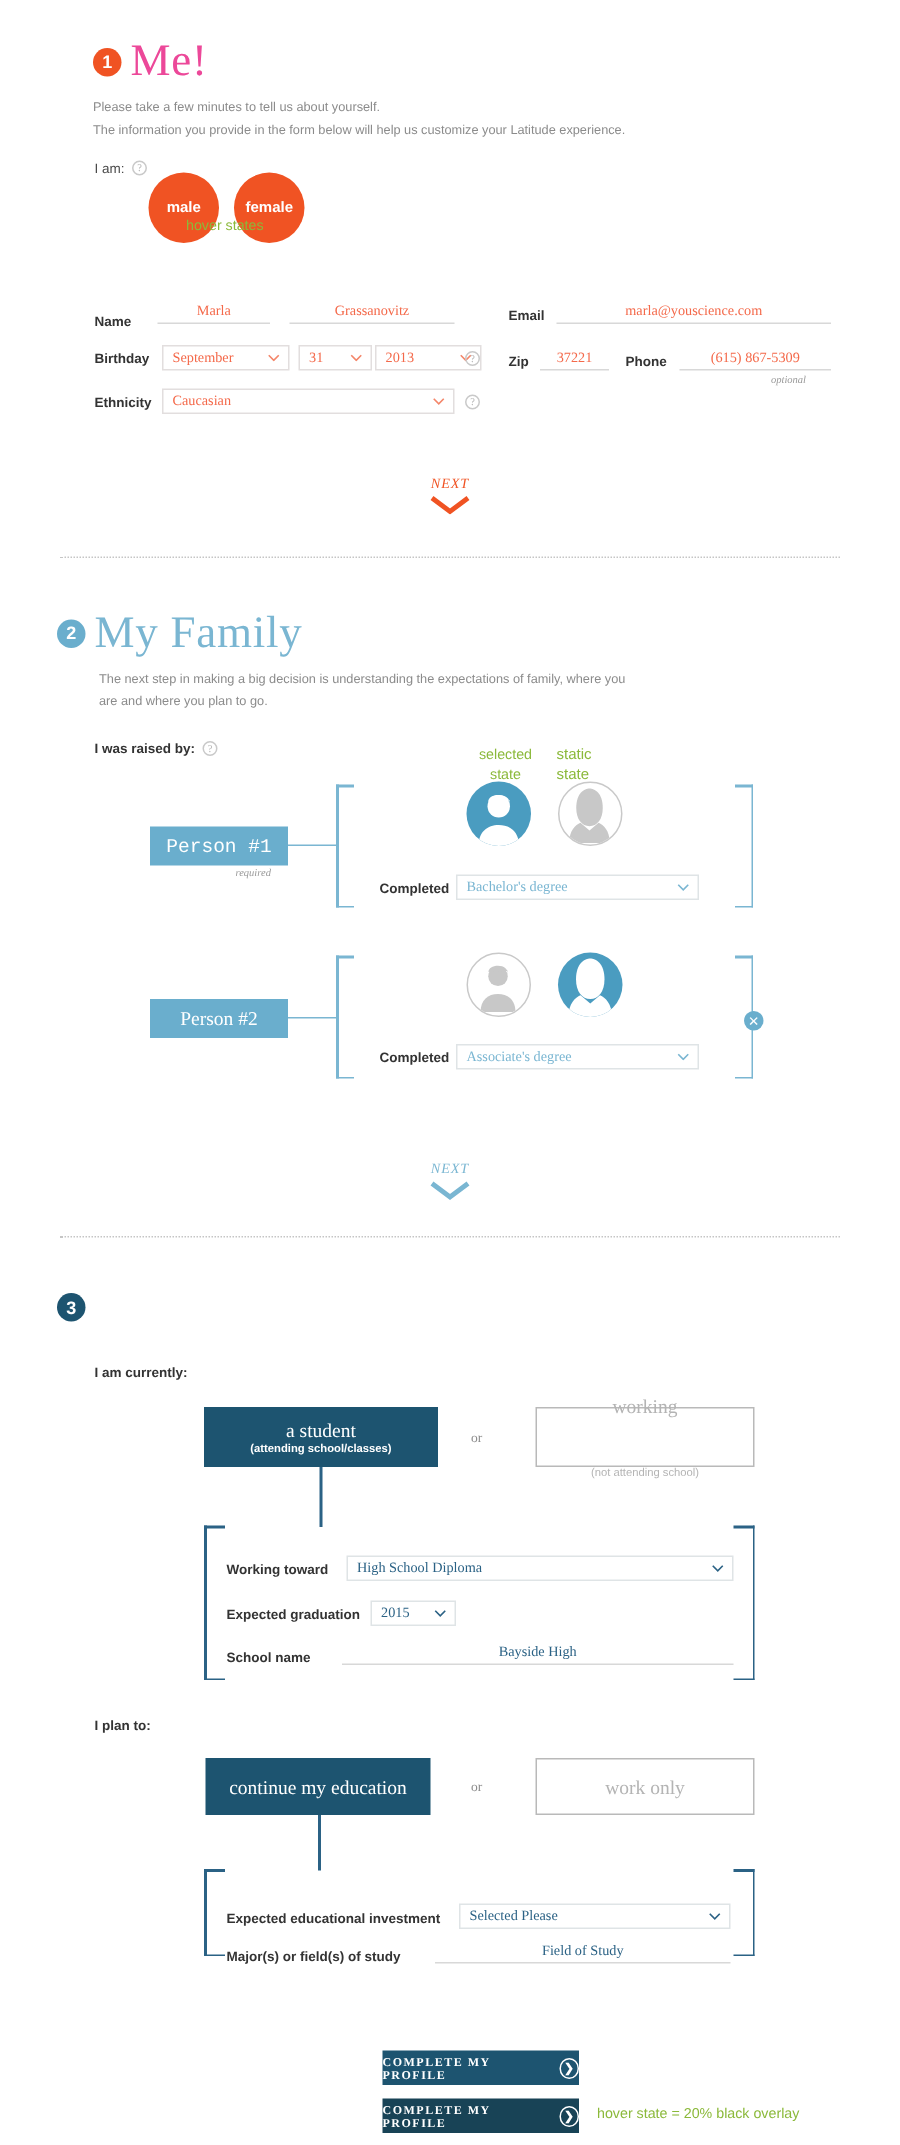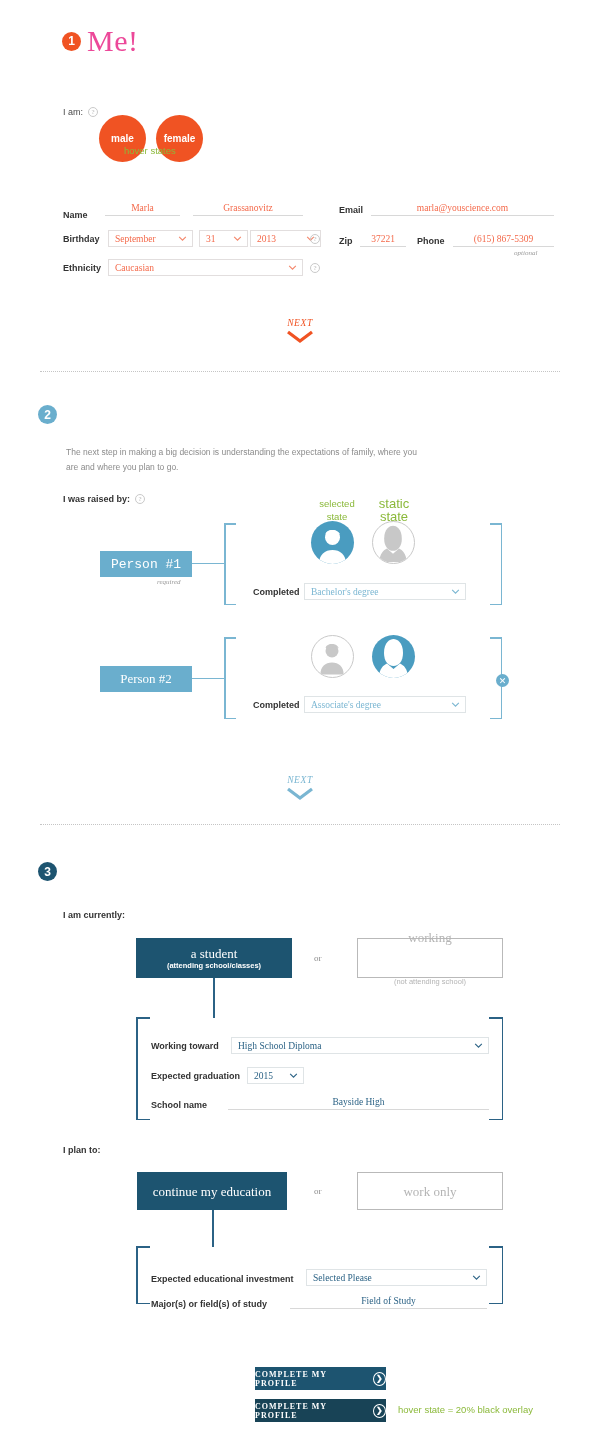--- a/index.html
+++ b/index.html
@@ -167,20 +167,24 @@
 </head>
 <body>
 
 <div class="page">
 
   <div class="sec-head abs" style="left:62px;top:24px;">
     <span class="badge orange">1</span>
     <span class="sec-title t-orange">Me!</span>
   </div>
 
+  <div class="abs" style="left:62px;top:64px;width:500px;">
+    <div class="lead">Please take a few minutes to tell us about yourself.</div>
+    <div class="lead">The information you provide in the form below will help us customize your Latitude experience.</div>
+  </div>
 
   <div class="abs" style="left:63px;top:107px;display:flex;align-items:center;gap:5px;">
     <span class="label">I am:</span>
     <span class="help">?</span>
   </div>
 
   <div class="circle-btn abs" style="left:99px;top:115px;align-items:center;">
     <span>male</span>
   </div>
   <div class="circle-btn abs" style="left:156px;top:115px;">
@@ -237,34 +241,35 @@
     <div class="next o">NEXT</div>
     <svg class="chev o" viewBox="0 0 30 14">
         <path d="M3 3 L15 12 L27 3"></path>
       </svg>
   </div>
 
   <div class="divider abs" style="left:40px;top:371px;width:520px;"></div>
 
   <div class="sec-head abs" style="left:38px;top:405px;">
     <span class="badge blue">2</span>
+    <span class="sec-title t-blue">My Family</span>
   </div>
 
   <div class="abs" style="left:66px;top:445px;width:470px;">
     <div class="lead">The next step in making a big decision is understanding the expectations of family, where you</div>
     <div class="lead">are and where you plan to go.</div>
   </div>
 
   <div class="abs" style="left:63px;top:494px;display:flex;align-items:center;gap:5px;">
     <span class="label-b">I was raised by:</span>
     <span class="help">?</span>
   </div>
 
   <div class="abs" style="left: 310px; top: 497px; width: 54px; text-align: center; line-height: 13px; color: rgb(139, 185, 58); font-size: 9.5px;">selected state</div>
-  <div class="abs" style="left: 371px; top: 497px; width: 46px; text-align: center; line-height: 13px; color: rgb(139, 185, 58); font-size: 13px;">static state</div>
+  <div class="abs" style="left: 371px; top: 497px; width: 46px; text-align: left; line-height: 13px; color: rgb(139, 185, 58); font-size: 10px;">static state</div>
 
   <div class="tag-blue abs" style="left:100px;top:551px;width:92px;height:26px;font-family:Liberation Mono, monospace;">
     <span>Person #1</span>
   </div>
   <div class="tiny-ital abs" style="left:157px;top:578px;">required</div>
   <div class="abs" style="left:192px;top:563px;width:32px;height:1px;background:#7ab6d2;"></div>
 
   <div class="brk abs" style="left:224px;top:523px;width:278px;height:82px;">
     <i style="left:0;top:0;width:1.5px;height:82px;"></i>
     <i style="left:0;top:0;width:12px;height:1.5px;"></i>

